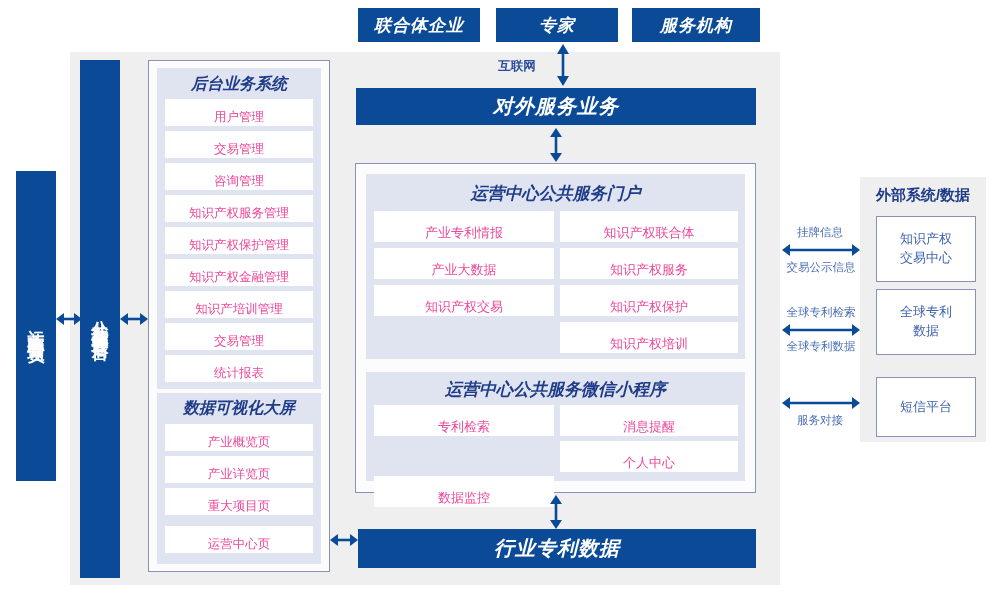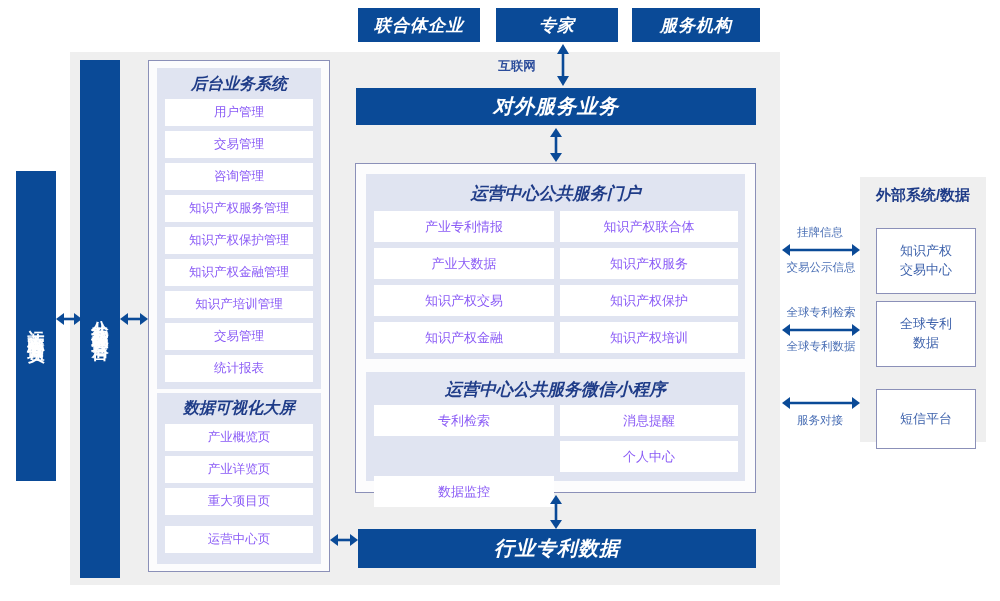--- a/index.html
+++ b/index.html
@@ -60,39 +60,38 @@
     color: #1F3C88;
     font-weight: bold;
     font-style: italic;
     text-align: center;
     display: flex;
     align-items: center;
     justify-content: center;
   }
   .item {
     background: #FFFFFF;
-    color: #8b5cf6;
-    display: flex;
-    align-items: center;
+    color: #ec4899;
+    display: flex;
+    align-items: flex-end;
     justify-content: center;
     font-size: 12.5px;
     box-sizing: border-box;
   }
   .ext-item {
     background: #FFFFFF;
     border: 1px solid #8B90B8;
     color: #3F63AC;
     display: flex;
     align-items: center;
     justify-content: center;
     text-align: center;
     font-size: 13px;
     line-height: 1.45;
     box-sizing: border-box;
-    margin-top: 12px;
   }
   .conn-label {
     color: #4A6FB5;
     font-size: 11.5px;
     white-space: nowrap;
     text-align: center;
   }
   .conn-label.strong { color: #2B4C9B; }
   svg { display: block; overflow: visible; }
 </style>
@@ -219,23 +218,20 @@
     </div>
   <div class="abs item" style="left:560px; top:248px; width:178px; height:31px; font-size:13px;">
     <span>知识产权服务</span>
     </div>
   <div class="abs item" style="left:374px; top:285px; width:180px; height:31px; font-size:13px;">
     <span>知识产权交易</span>
     </div>
   <div class="abs item" style="left:560px; top:285px; width:178px; height:31px; font-size:13px;">
     <span>知识产权保护</span>
     </div>
-  <div class="abs item" style="left:374px; top:322px; width:180px; height:31px; font-size:13px;">
-    <span>知识产权金融</span>
-    </div>
   <div class="abs item" style="left:560px; top:322px; width:178px; height:31px; font-size:13px;">
     <span>知识产权培训</span>
     </div>
 
   <div class="abs group" style="left:366px; top:372px; width:379px; height:109px;"></div>
   <div class="abs group-title" style="left:366px; top:374px; width:379px; height:30px; font-size:17px;">运营中心公共服务微信小程序</div>
 
   <div class="abs item" style="left:374px; top:405px; width:180px; height:31px; font-size:13px;">
     <span>专利检索</span>
     </div>

